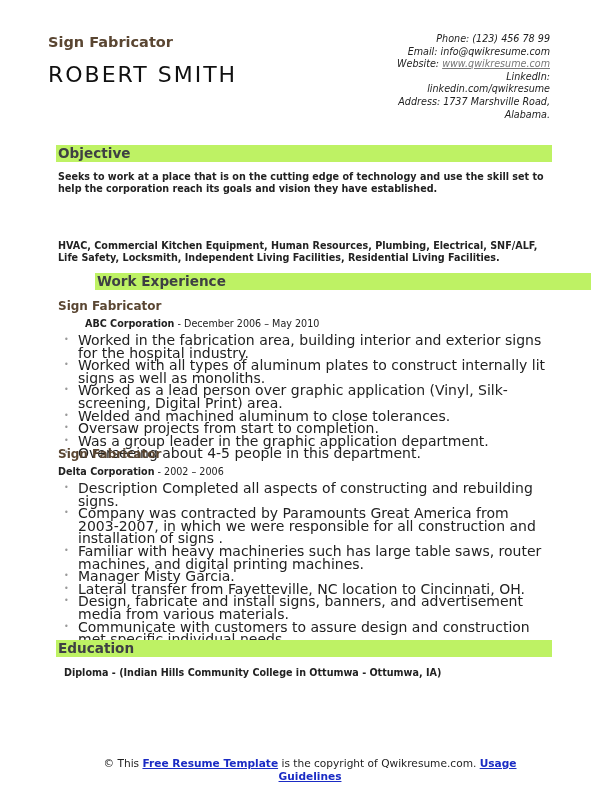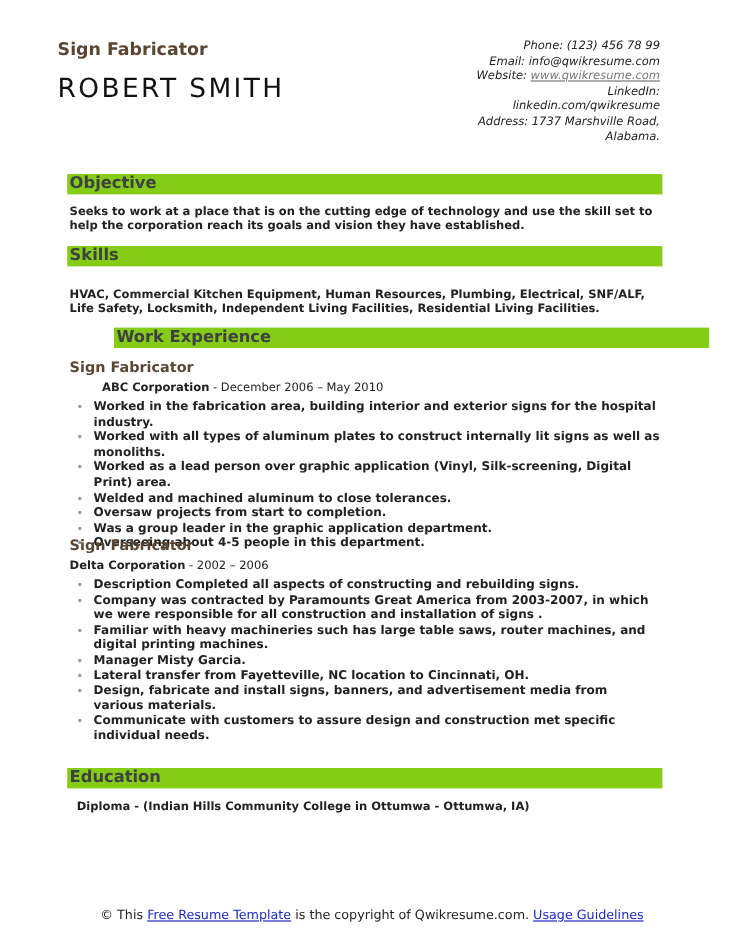--- a/index.html
+++ b/index.html
@@ -2,31 +2,31 @@
 <html><head>
 <meta charset="utf-8">
 <style>
   html, body { margin: 0; padding: 0; background: #ffffff; }
   body { width: 612px; height: 792px; position: relative; font-family: "DejaVu Sans", sans-serif; color: #222; overflow: hidden; }
   .page { position: absolute; left: 0; top: 0; width: 612px; height: 792px; }
   .job-title { position: absolute; left: 48px; top: 34px; font-size: 14.5px; font-weight: bold; color: #5a4632; }
   .name { position: absolute; left: 48px; top: 62px; font-size: 22px; letter-spacing: 2px; color: #111; }
   .contact { position: absolute; right: 62px; top: 33px; width: 240px; text-align: right; font-size: 9.6px; line-height: 12.6px; color: #222; font-style: italic; }
   .contact a { color: #777; text-decoration: underline; }
-  .section-bar { position: absolute; left: 56px; width: 496px; height: 17px; background: #84cc16; }
+  .section-bar { position: absolute; left: 56px; width: 496px; height: 17px; background: #bef264; }
   .section-bar span { position: absolute; left: 2px; top: 0px; font-size: 13.6px; font-weight: bold; color: #3e4043; line-height: 17px; }
   .para { position: absolute; left: 58px; width: 496px; font-size: 9.6px; line-height: 12.4px; color: #222; font-weight: bold; }
   .role { position: absolute; left: 58px; font-size: 12px; font-weight: bold; color: #5a4632; }
   .company-line { position: absolute; left: 58px; font-size: 9.6px; color: #222; }
   .company-line b { font-weight: bold; }
-  ul.bullets { position: absolute; left: 58px; width: 500px; margin: 0; padding: 0; list-style: none; font-size: 10px; line-height: 12.6px; color: #222; font-weight: bold; }
+  ul.bullets { position: absolute; left: 58px; width: 500px; margin: 0; padding: 0; list-style: none; font-size: 14px; line-height: 12.6px; color: #222; }
   ul.bullets li { position: relative; padding-left: 20px; }
   ul.bullets li::before { content: "•"; position: absolute; left: 6px; top: 0; color: #999; font-size: 8px; }
   .footer { position: absolute; left: 80px; width: 460px; top: 757px; text-align: center; font-size: 10.6px; line-height: 13px; color: #222; }
-  .footer a { color: #1a2bc4; font-weight: normal; text-decoration: underline; }
+  .footer a { color: #1a2bc4; font-weight: bold; text-decoration: underline; }
 </style>
 </head>
 <body>
 
 <div class="page">
 
   <div class="job-title">Sign Fabricator</div>
   <div class="name">ROBERT SMITH</div>
 
   <div class="contact">
@@ -37,23 +37,20 @@
     <div>linkedin.com/qwikresume</div>
     <div>Address: 1737 Marshville Road,</div>
     <div>Alabama.</div>
   </div>
 
   <div class="section-bar" style="top:145px;">
     <span>Objective</span>
   </div>
   <div class="para" style="top:171px;">Seeks to work at a place that is on the cutting edge of technology and use the skill set to help the corporation reach its goals and vision they have established.</div>
 
-  <div class="section-bar" style="top:205px;">
-    <span>Skills</span>
-  </div>
   <div class="para" style="top:240px;">HVAC, Commercial Kitchen Equipment, Human Resources, Plumbing, Electrical, SNF/ALF, Life Safety, Locksmith, Independent Living Facilities, Residential Living Facilities.</div>
 
   <div class="section-bar" style="top:273px;margin-left:39px;">
     <span>Work Experience</span>
   </div>
 
   <div class="role" style="top:299px;">Sign Fabricator</div>
   <div class="company-line" style="top:318px;margin-left:27px;"><b>ABC Corporation</b><span> - December 2006 – May 2010</span></div>
   <ul class="bullets" style="top:334px;">
     <li>Worked in the fabrication area, building interior and exterior signs for the hospital industry.</li>

